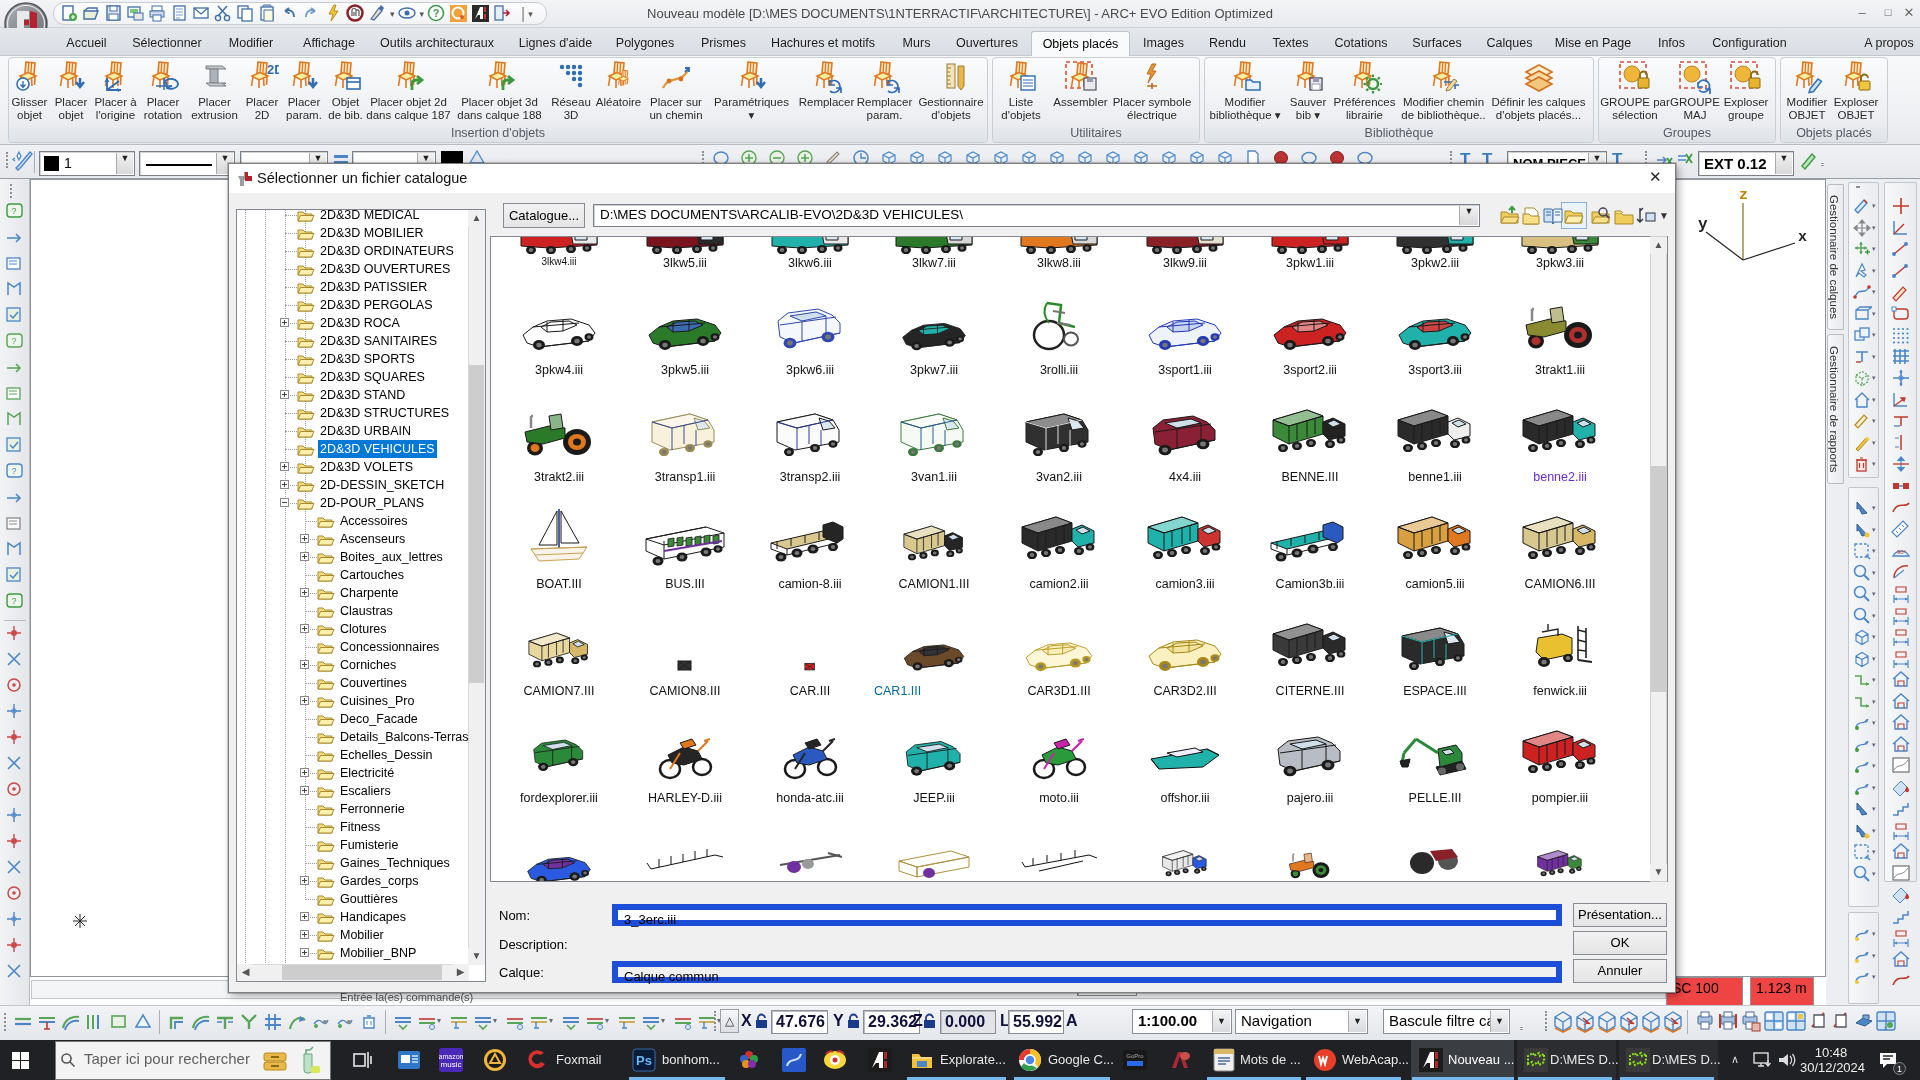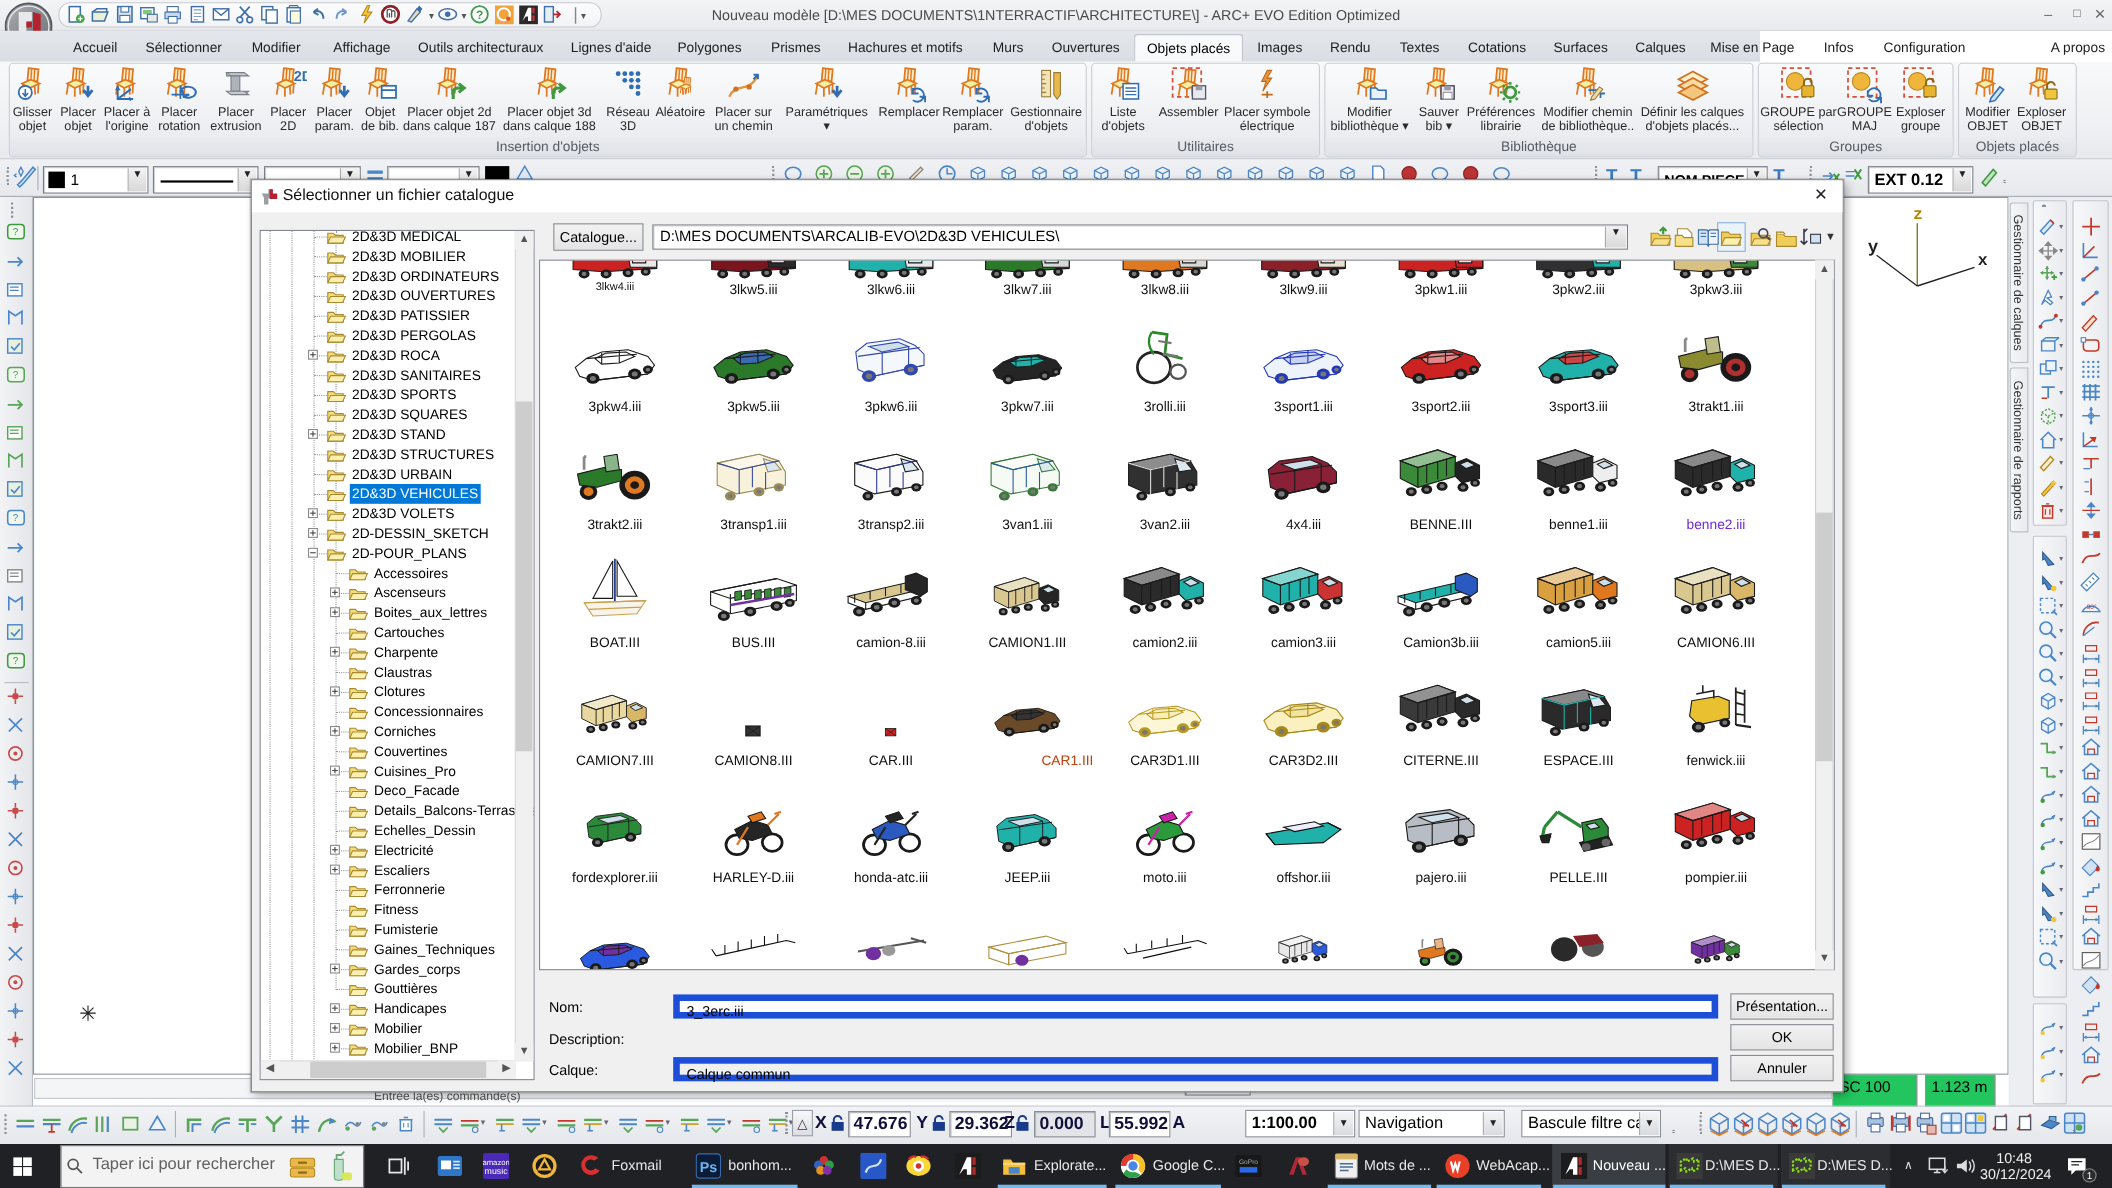--- a/index.html
+++ b/index.html
@@ -7,21 +7,21 @@
 
 #titlebar{position:absolute;left:0;top:0;width:1920px;height:28px;
  background:linear-gradient(#f3f4f6,#e8eaee);border-bottom:1px solid #d0d3d8;}
 #qat{position:absolute;left:53px;top:2px;width:494px;height:23px;background:linear-gradient(#fdfdfe,#f2f3f5);
  border:1px solid #c9ccd2;border-radius:11px;display:flex;align-items:center;padding:0 6px;gap:3px;}
 #qat svg{flex:0 0 auto;}
 #title-text{position:absolute;left:0;top:0;width:1920px;height:27px;text-align:center;line-height:27px;
  font-size:13px;color:#4a4a4a;}
 .winbtn{position:absolute;top:4px;width:20px;height:18px;color:#666;font-size:13px;text-align:center;line-height:17px;}
 
-#tabs{position:absolute;left:0;top:28px;width:1600px;height:28px;background:linear-gradient(#e4e7ec,#dadde3);
+#tabs{position:absolute;left:0;top:28px;width:1920px;height:28px;background:linear-gradient(#e4e7ec,#dadde3);
  border-bottom:1px solid #c4c8ce;}
 .tab{position:absolute;top:3px;height:25px;line-height:24px;font-size:12.5px;color:#1e1e1e;text-align:center;}
 .tab.sel{background:#f9fafb;border:1px solid #c0c4ca;border-bottom:none;border-radius:3px 3px 0 0;color:#000;}
 
 #ribbon{position:absolute;left:0;top:56px;width:1920px;height:89px;
  background:linear-gradient(#f8f9fa,#eef0f3 70%,#e7e9ed);border-bottom:1px solid #b8bcc2;}
 .rgroup{position:absolute;top:1px;height:86px;border:1px solid #c9cdd4;border-radius:4px;
  background:linear-gradient(#fafbfc,#eef0f3 62%,#e6e8ec);}
 .rgroup .glabel{position:absolute;left:0;bottom:0px;width:100%;text-align:center;font-size:12.5px;color:#565a62;
  height:17px;line-height:16px;background:linear-gradient(#e9ebef,#dfe2e7);border-radius:0 0 4px 4px;}
@@ -38,21 +38,21 @@
 .handle{position:absolute;width:4px;border-left:2px dotted #8b8f96;}
 
 #leftbar{position:absolute;left:0;top:179px;width:30px;height:827px;background:linear-gradient(90deg,#f2f3f5,#e4e6ea);border-right:1px solid #b9bdc3;}
 #rightzone{position:absolute;left:1826px;top:179px;width:94px;height:827px;background:#eceef1;}
 .vtab{position:absolute;left:1827px;width:17px;background:linear-gradient(90deg,#f5f6f8,#e8eaed);
  border:1px solid #b9bdc3;border-radius:3px 0 0 3px;writing-mode:vertical-lr;
  font-size:11.5px;color:#333;text-align:center;padding:6px 0;}
 .vcol{position:absolute;top:182px;background:linear-gradient(90deg,#f7f8fa,#e9ebee);border:1px solid #c2c6cc;border-radius:2px;}
 
 #canvas{position:absolute;left:30px;top:179px;width:1796px;height:798px;background:#fff;border:1px solid #8f949b;}
-#statusfield1,#statusfield2{position:absolute;top:977px;height:32px;background:#22c55e;border:1px solid #8f949b;
+#statusfield1,#statusfield2{position:absolute;top:977px;height:32px;background:#ef4444;border:1px solid #8f949b;
  font-size:14px;color:#000;line-height:20px;padding-left:5px;}
 
 #botbar{position:absolute;left:0;top:1005px;width:1920px;height:35px;background:linear-gradient(#f2f3f6,#e4e7eb);
  border-top:1px solid #c2c6cc;}
 .nfield{position:absolute;height:24px;background:#fff;border:1px solid #8a8e95;box-shadow:inset 1px 1px 0 #b8bcc2;
  font-size:16px;font-weight:bold;color:#10103a;line-height:22px;padding-left:4px;}
 .nlabel{position:absolute;font-size:16px;font-weight:bold;color:#10103a;}
 
 #taskbar{position:absolute;left:0;top:1040px;width:1920px;height:40px;background:#202124;}
 #searchbox{position:absolute;left:55px;top:1041px;width:276px;height:39px;background:#f3f3f3;border:1px solid #777;
@@ -2616,21 +2616,21 @@
       <div class="gcell" style="left:259px;top:0px;width:120px;height:0">
         <div class="abs" style="left:0;top:447px;width:120px;text-align:center;font-size:12.5px;color:#111">CAR.III</div>
       </div>
       <div class="abs" style="left:259px;top:443px;width:120px;height:0">
         <div style="position:absolute;left:50%;bottom:2px;transform:translateX(-50%)"><svg width="22" height="14" viewBox="0 0 30 16">
             <rect x="8" y="3" width="13" height="9" fill="#cc2222" stroke="#1a1a1a"></rect>
             <path d="M8 3 L21 12 M21 3 L8 12" stroke="#1a1a1a" stroke-width="0.8"></path>
           </svg></div>
       </div>
       <div class="gcell" style="left:383px;top:0px;width:120px;height:0">
-        <div class="abs" style="left:0;top:447px;width:120px;text-align:right;font-size:12.5px;color:#c2410c">CAR1.III</div>
+        <div class="abs" style="left:0;top:447px;width:120px;text-align:left;font-size:12.5px;color:#0369a1">CAR1.III</div>
       </div>
       <div class="abs" style="left:383px;top:443px;width:120px;height:0">
         <div style="position:absolute;left:50%;bottom:2px;transform:translateX(-50%)"><svg width="66" height="40" viewBox="0 0 80 46">
             <polygon points="4,28 14,20 28,14 52,12 70,18 76,26 70,34 20,40 8,36" fill="#6a4a28" fill-opacity="1" stroke="#1a1a1a" stroke-width="1"></polygon>
             <polygon points="22,20 32,15 50,14 58,18 44,24 28,25" fill="#333" fill-opacity="1" stroke="#1a1a1a" stroke-width="1"></polygon>
             <path d="M14 20 L60 16 M20 40 L70 34 M44 24 L44 13 M28 25 l0 -10" fill="none" stroke="#1a1a1a" stroke-width="1"></path>
             <ellipse cx="20" cy="38" rx="6" ry="4.92" fill="#1a1a1a"></ellipse>
             <ellipse cx="20" cy="38" rx="2.7" ry="2.2800000000000002" fill="#777"></ellipse>
             <ellipse cx="58" cy="34" rx="6" ry="4.92" fill="#1a1a1a"></ellipse>
             <ellipse cx="58" cy="34" rx="2.7" ry="2.2800000000000002" fill="#777"></ellipse>

